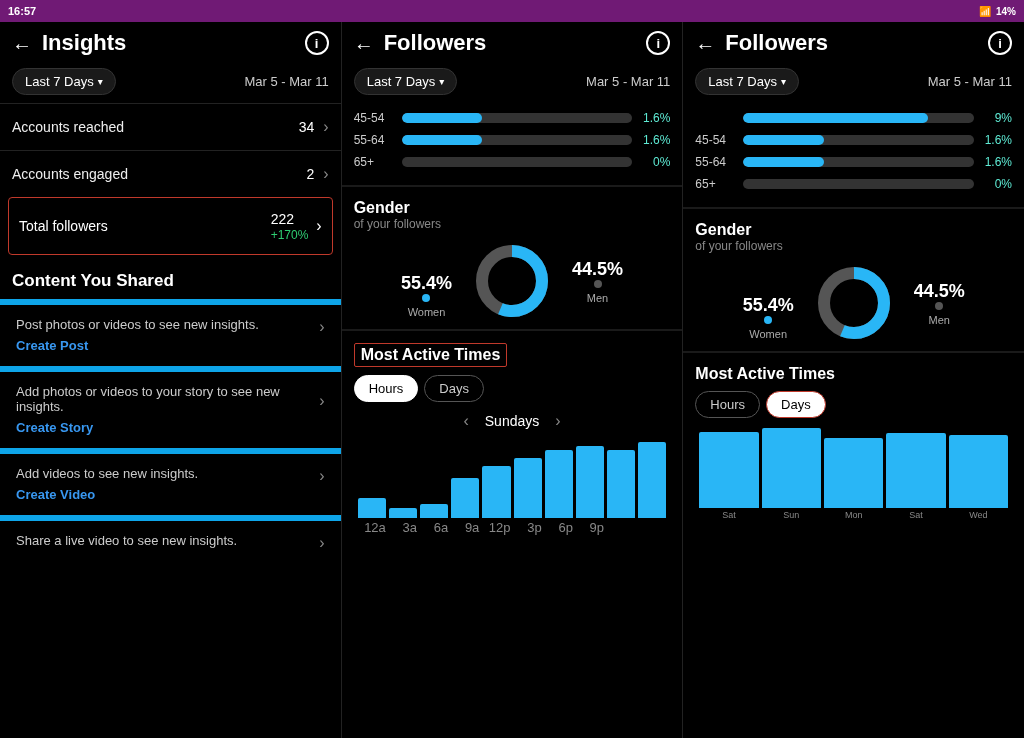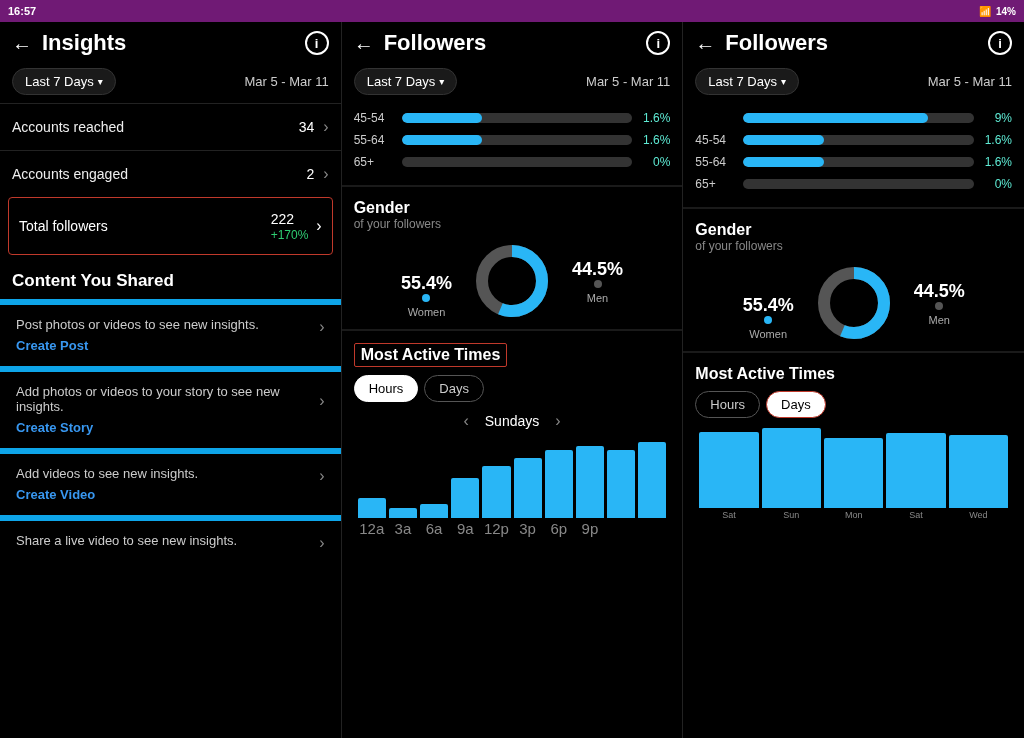--- a/index.html
+++ b/index.html
@@ -269,22 +269,22 @@
       border-radius: 2px 2px 0 0;
       min-width: 0;
     }
     .bar-labels {
       display: flex;
       gap: 3px;
       padding: 2px 4px 0;
     }
     .bar-label {
       flex: 1;
-      text-align: center;
-      font-size: 15px;
+      text-align: right;
+      font-size: 13px;
       color: #888;
       min-width: 0;
     }
 
     
     .days-bars-area {
       display: flex;
       align-items: flex-end;
       height: 80px;
       gap: 3px;

